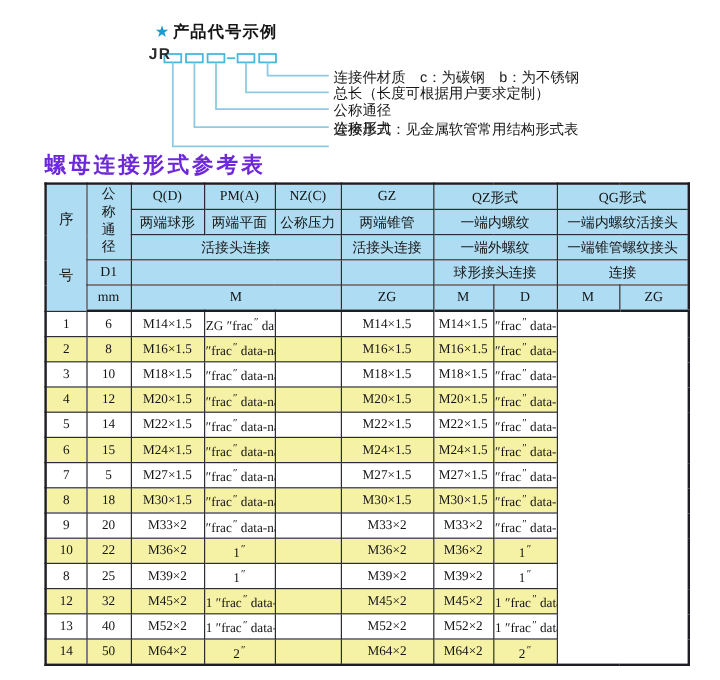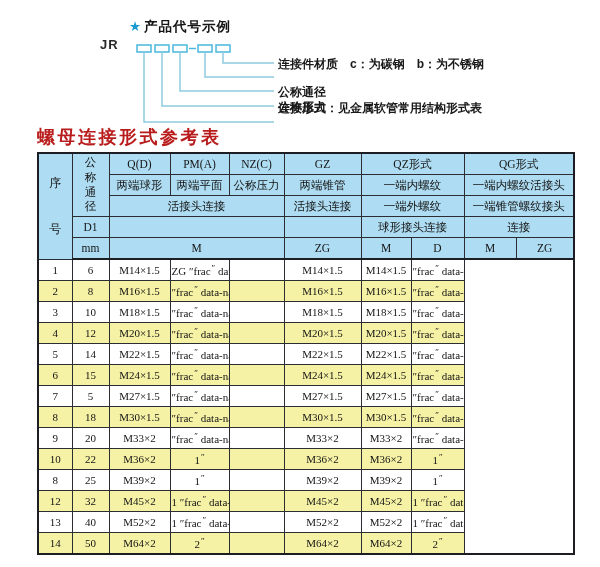--- a/index.html
+++ b/index.html
@@ -7,27 +7,27 @@
     width:600px;height:567px;position:relative;background:#ffffff;
     font-family:"Liberation Serif","DejaVu Serif",serif;color:#141414;
     overflow:hidden;
   }
   
   .diagram{position:absolute;left:0;top:0;width:600px;height:130px;}
   .diagram svg{position:absolute;left:0;top:0;}
   .star-line{position:absolute;left:112px;top:18px;font-size:13.5px;font-weight:bold;letter-spacing:1px;
     font-family:"Liberation Sans","DejaVu Sans",sans-serif;margin-left:17px;}
   .star{color:#1b9ad2;margin-right:2px;}
-  .jr{position:absolute;left:100px;top:37px;font-size:13px;font-weight:bold;color:#2b2b2b;
+  .jr{position:absolute;left:124px;top:37px;font-size:13px;font-weight:bold;color:#2b2b2b;
     font-family:"Liberation Sans","DejaVu Sans",sans-serif;letter-spacing:1px;}
-  .code-label{position:absolute;left:278px;font-size:12px;font-weight:bold;white-space:nowrap;
+  .code-label{position:absolute;left:278px;font-size:12px;font-weight:normal;white-space:nowrap;
     font-family:"Liberation Sans","DejaVu Sans",sans-serif;color:#191919;}
   
   .table-title{position:absolute;left:37px;top:125px;font-size:18px;font-weight:bold;
-    letter-spacing:2.5px;color:#b91c1c;font-style:normal;}
+    letter-spacing:2.5px;color:#6d28d9;font-style:normal;}
   
   table.ref{position:absolute;left:37px;top:152px;width:536px;border-collapse:collapse;
     table-layout:fixed;font-size:11px;}
   table.ref th,table.ref td{border:1px solid #2c2c33;padding:0 1px;text-align:center;
     vertical-align:middle;font-weight:normal;overflow:hidden;white-space:nowrap;}
   table.ref{border:2px solid #1d1d24;}
   table.ref thead th{background:#aedcf2;height:20px;font-size:11.5px;}
   table.ref thead tr.units th{border-bottom:2px solid #1d1d24;margin-left:48px;}
   table.ref tbody td{height:20px;background:#ffffff;}
   table.ref tbody tr.alt td{background:#f5f1a5;}
@@ -54,20 +54,21 @@
     <polyline points="205,52 205,77 274,77" fill="none" stroke="#8ecbe2" stroke-width="1.5"></polyline>
     <polyline points="180,52 180,91 274,91" fill="none" stroke="#8ecbe2" stroke-width="1.5"></polyline>
     <polyline points="162,52 162,106 274,106" fill="none" stroke="#8ecbe2" stroke-width="1.5"></polyline>
     <polyline points="144,52 144,122 274,122" fill="none" stroke="#8ecbe2" stroke-width="1.5"></polyline>
   </svg>
   <div class="star-line">
     <span class="star">★</span><span>产品代号示例</span>
   </div>
   <div class="jr">JR</div>
   <div class="code-label" style="top:56px;">连接件材质　c：为碳钢　b：为不锈钢</div>
+  <div class="code-label" style="top:70px;">总长（长度可根据用户要求定制）</div>
   <div class="code-label" style="top:84px;">公称通径</div>
   <div class="code-label" style="top:99px;">公称压力</div>
   <div class="code-label" style="top:100px;">连接形式：见金属软管常用结构形式表</div>
 </div>
 
 <div class="table-title">螺母连接形式参考表</div>
 
 <table class="ref">
   <colgroup>
     <col style="width:34px">

